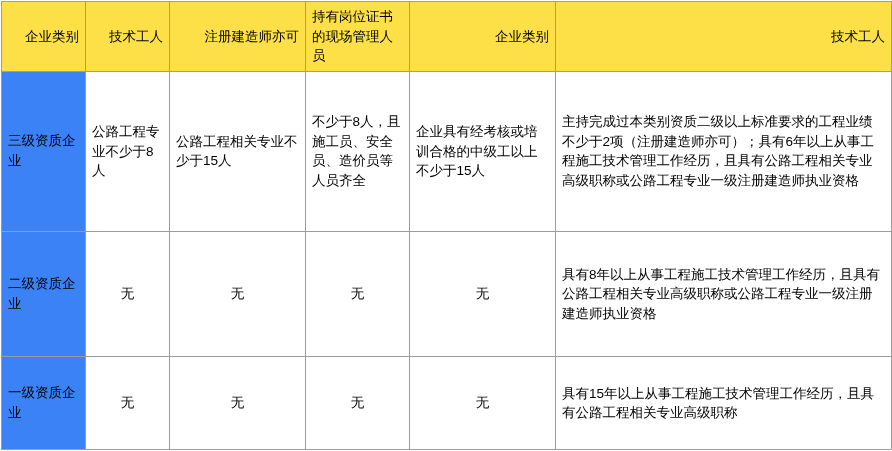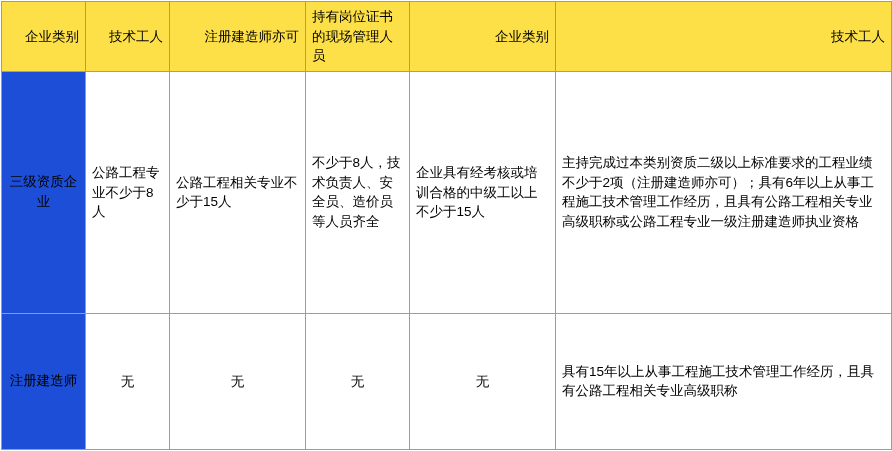--- a/index.html
+++ b/index.html
@@ -43,22 +43,22 @@
     padding: 6px 5px;
   }
   thead th.head-wide {
     text-align: right;
     margin-left: 30px;
   }
   thead th.head-left {
     text-align: left;
   }
   tbody td.cat-cell {
-    background: #1d4ed8;
-    text-align: center;
+    background: #3b82f6;
+    text-align: left;
     font-size: 13.5px;
     line-height: 1.5;
   }
   tbody td.center {
     text-align: center;
   }
   tbody td.left {
     text-align: left;
   }
   
@@ -90,26 +90,34 @@
         <th class="head-left">持有岗位证书的现场管理人员</th>
         <th class="head-wide">企业类别</th>
         <th class="head-wide">技术工人</th>
       </tr>
     </thead>
     <tbody>
       <tr>
         <td class="cat-cell">三级资质企业</td>
         <td class="left">公路工程专业不少于8人</td>
         <td class="left">公路工程相关专业不少于15人</td>
-        <td class="left">不少于8人，技术负责人、安全员、造价员等人员齐全</td>
+        <td class="left">不少于8人，且施工员、安全员、造价员等人员齐全</td>
         <td class="left">企业具有经考核或培训合格的中级工以上不少于15人</td>
         <td class="left">主持完成过本类别资质二级以上标准要求的工程业绩不少于2项（注册建造师亦可）；具有6年以上从事工程施工技术管理工作经历，且具有公路工程相关专业高级职称或公路工程专业一级注册建造师执业资格</td>
       </tr>
       <tr>
-        <td class="cat-cell">注册建造师</td>
+        <td class="cat-cell">二级资质企业</td>
+        <td class="center">无</td>
+        <td class="center">无</td>
+        <td class="center">无</td>
+        <td class="center">无</td>
+        <td class="left">具有8年以上从事工程施工技术管理工作经历，且具有公路工程相关专业高级职称或公路工程专业一级注册建造师执业资格</td>
+      </tr>
+      <tr>
+        <td class="cat-cell">一级资质企业</td>
         <td class="center">无</td>
         <td class="center">无</td>
         <td class="center">无</td>
         <td class="center">无</td>
         <td class="left">具有15年以上从事工程施工技术管理工作经历，且具有公路工程相关专业高级职称</td>
       </tr>
     </tbody>
   </table>
 </div>
 

